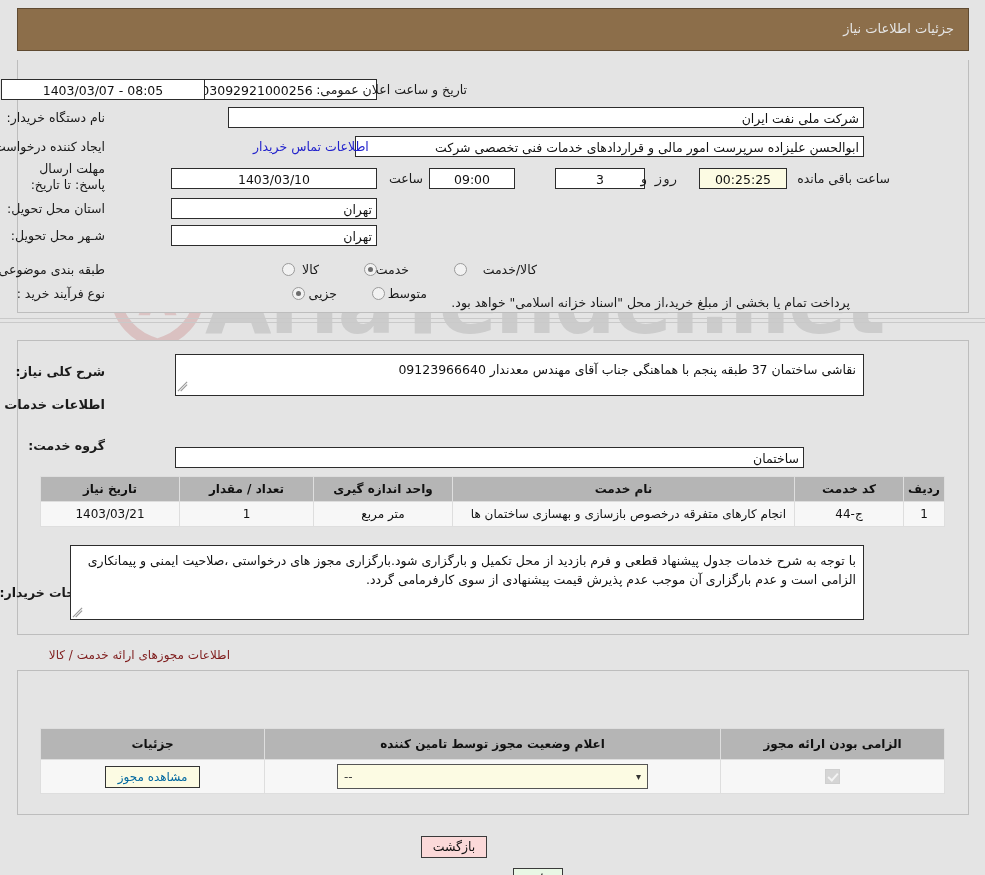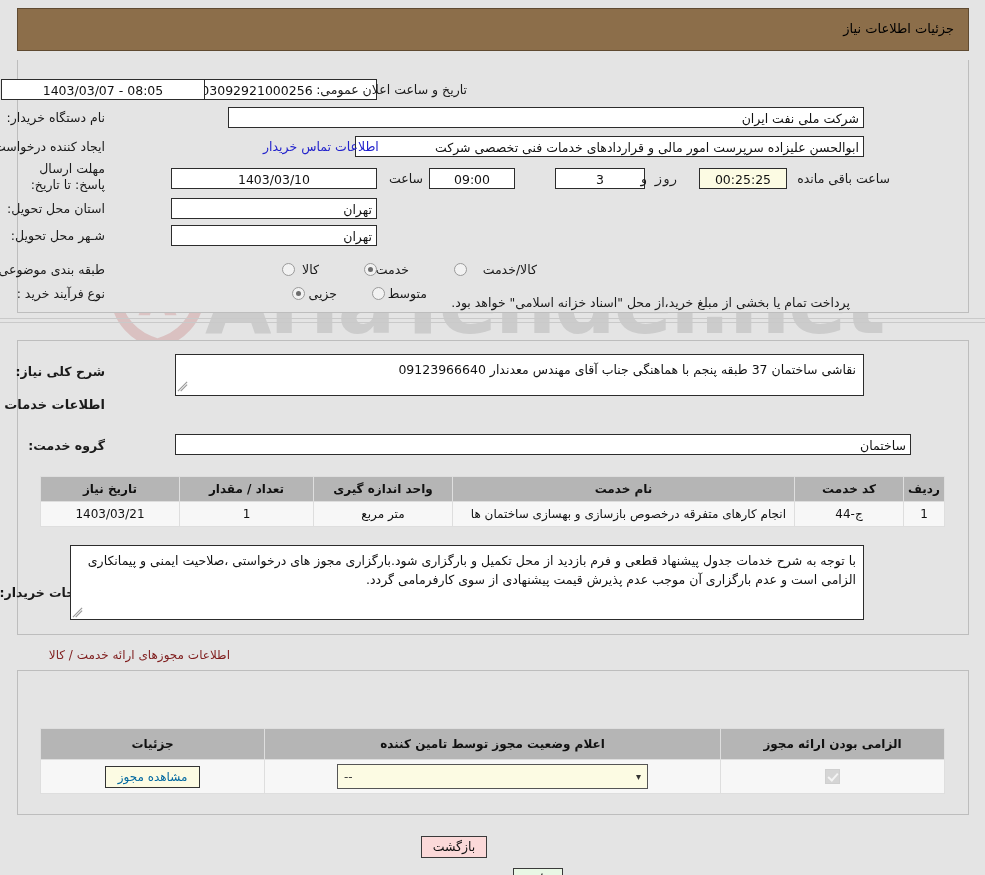--- a/index.html
+++ b/index.html
@@ -48,21 +48,21 @@
     left: 17px; top: 8px;
     width: 952px; height: 43px;
     background: #8c6e4a;
     border: 1px solid #5f4a31;
     box-sizing: border-box;
     z-index: 3;
   }
   .titlebar .t {
     position: absolute;
     right: 14px; top: 12px;
-    color: #000000;
+    color: #e5e5e5;
     font-size: 13px;
   }
 
   
   .panel {
     position: absolute;
     background: #e4e4e4;
     border: 1px solid #bdbdbd;
     box-sizing: border-box;
     z-index: 2;
@@ -278,21 +278,21 @@
   <div class="fld ctr" style="right:608px; top:79px; width:256px;">1103092921000256</div>
 
   <div class="lbl" style="right:518px; top:82px;">تاریخ و ساعت اعلان عمومی:</div>
   <div class="fld ctr" style="right:780px; top:79px; width:204px; left:105px;">08:05 - 1403/03/07</div>
 
   <div class="lbl" style="right:880px; top:110px;">نام دستگاه خریدار:</div>
   <div class="fld rt" style="left:228px; top:107px; width:636px;">شرکت ملی نفت ایران</div>
 
   <div class="lbl" style="right:880px; top:139px;">ایجاد کننده درخواست:</div>
   <div class="fld rt" style="left:355px; top:136px; width:509px;">ابوالحسن علیزاده سرپرست امور مالی و قراردادهای خدمات فنی تخصصی شرکت</div>
-  <div class="link" style="left:263px; top:139px;">اطلاعات تماس خریدار</div>
+  <div class="link" style="left:253px; top:139px;">اطلاعات تماس خریدار</div>
 
   <div class="lbl" style="right:880px; top:161px; width:92px; white-space:normal; line-height:16px; text-align:right;">مهلت ارسال پاسخ: تا تاریخ:</div>
   <div class="fld ctr" style="right:608px; top:168px; width:206px;">1403/03/10</div>
   <div class="lbl" style="right:562px; top:171px;">ساعت</div>
   <div class="fld ctr" style="right:470px; top:168px; width:86px;">09:00</div>
   <div class="fld ctr" style="right:340px; top:168px; width:90px;">3</div>
   <div class="lbl" style="right:308px; top:171px;font-family:Liberation Mono, monospace;">روز و</div>
   <div class="fld ctr yel" style="right:198px; top:168px; width:88px;">00:25:25</div>
   <div class="lbl" style="right:95px; top:171px;">ساعت باقی مانده</div>
 
@@ -324,21 +324,21 @@
 
   <div class="lbl lbl-b" style="right:880px; top:364px;">شرح کلی نیاز:</div>
   <div class="tbox" style="left:175px; top:354px; width:689px; height:42px; text-align:right;">نقاشی ساختمان 37 طبقه پنجم با هماهنگی جناب آقای مهندس معدندار 09123966640</div>
   <svg class="grip" style="left:177px; top:381px;" viewBox="0 0 12 12">
     <path d="M1 11 L11 1 M4 11 L11 4" stroke="#9a9a9a" stroke-width="1.3" fill="none"></path>
   </svg>
 
   <div class="lbl lbl-b" style="right:880px; top:397px; font-size:13px;">اطلاعات خدمات مورد نیاز</div>
 
   <div class="lbl lbl-b" style="right:880px; top:438px;">گروه خدمت:</div>
-  <div class="fld rt" style="left:175px; top:434px; width:736px;">ساختمان</div>
+  <div class="fld rt" style="left:175px; top:447px; width:629px;">ساختمان</div>
 
   <table class="grid" id="service-table" style="right:40px; top:476px; width:905px;">
     <thead>
       <tr>
         <th style="width:32px;">ردیف</th>
         <th style="width:100px;">کد خدمت</th>
         <th>نام خدمت</th>
         <th style="width:130px;">واحد اندازه گیری</th>
         <th style="width:125px;">تعداد / مقدار</th>
         <th style="width:130px;">تاریخ نیاز</th>

